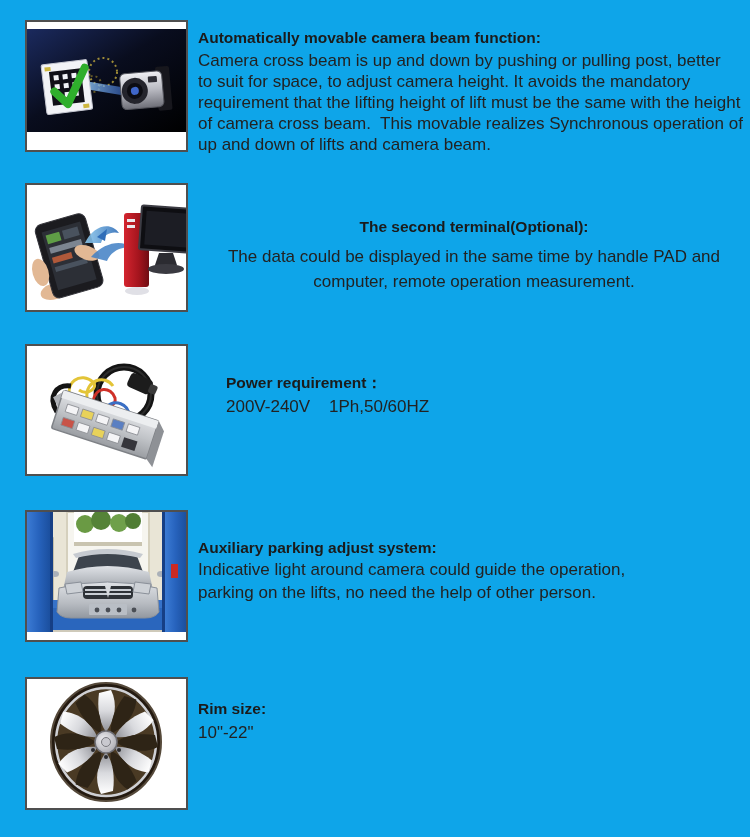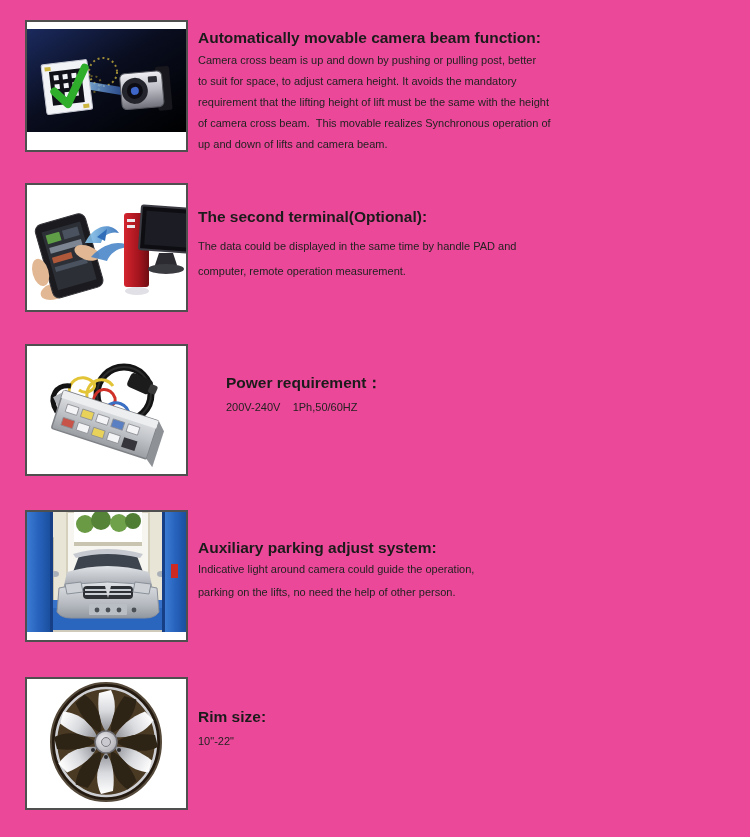--- a/index.html
+++ b/index.html
@@ -1,39 +1,39 @@
 <!DOCTYPE html>
 <html><head>
 <meta charset="utf-8">
 <style>
   html,body { margin:0; padding:0; background:#ffffff; }
   .page {
-    position:relative; width:750px; height:837px; background:#ec4899;
+    position:relative; width:750px; height:837px; background:#0ea5e9;
     font-family:"Liberation Sans", sans-serif; color:#1d1d1d; overflow:hidden;
   }
   .img-box {
     position:absolute; left:25px; width:163px; box-sizing:border-box;
     border:2px solid #4f4f4f; background:#ffffff;
   }
   .img-box svg { display:block; width:100%; height:100%; }
   #box1 { top:20px;  height:132px; }
   #box2 { top:183px; height:129px; }
   #box3 { top:344px; height:132px; }
   #box4 { top:510px; height:132px; }
   #box5 { top:677px; height:133px; }
 
   .text-block { position:absolute; left:198px; width:552px; }
   #txt1 { top:27px;  }
-  #txt2 { top:206px; }
+  #txt2 { top:216px;text-align:center; }
   #txt3 { top:372px;margin-left:28px; }
   #txt4 { top:537px; }
-  #txt5 { top:698px;margin-top:8px; }
+  #txt5 { top:698px; }
 
   .sec-title { font-weight:bold; font-size:15.5px; line-height:21px; white-space:pre; color:#1b1b1b; }
-  .sec-body  { font-size:11px; color:#222222; }
+  .sec-body  { font-size:17px; color:#222222; }
   .sec-body .body-line { white-space:pre; display:block; }
 
   #txt1 .sec-body { margin-top:2px; } #txt1 .body-line { line-height:21px; }
   #txt2 .sec-body { margin-top:7px; } #txt2 .body-line { line-height:25px; }
   #txt3 .sec-body { margin-top:3px; } #txt3 .body-line { line-height:22px; }
   #txt4 .sec-body { margin-top:0; } #txt4 .body-line { line-height:23px; }
   #txt5 .sec-body { margin-top:3px; } #txt5 .body-line { line-height:22px; }
 </style>
 </head>
 <body>

